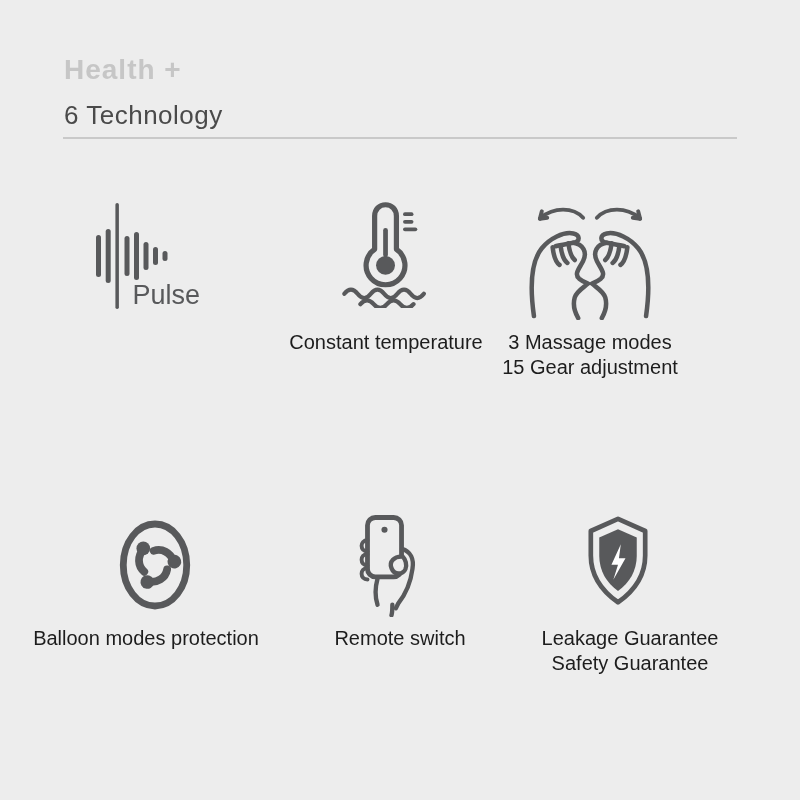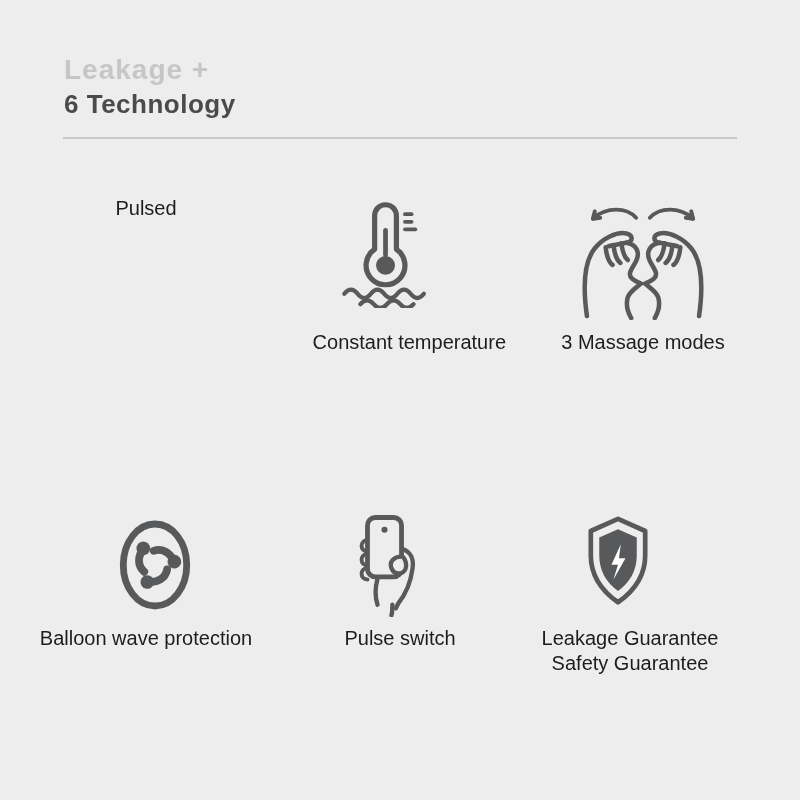--- a/index.html
+++ b/index.html
@@ -12,21 +12,21 @@
     --shield-bolt:#ffffff;
   }
   html,body{margin:0;padding:0;}
   body{
     width:800px;height:800px;position:relative;overflow:hidden;
     background:var(--background);
     font-family:"Liberation Sans", sans-serif;
   }
   .header{position:absolute;left:64px;top:54px;}
   .brand{font-size:28px;font-weight:bold;color:var(--brand);letter-spacing:1px;line-height:32px;}
-  .title{font-size:26px;font-weight:bold;color:var(--heading);letter-spacing:0.5px;line-height:30px;margin-top:3px;}
+  .title{font-size:26px;font-weight:normal;color:var(--heading);letter-spacing:0.5px;line-height:30px;margin-top:14px;}
   .divider{position:absolute;left:63px;top:137px;width:674px;height:0;border-top:2px solid var(--divider);}
 
   .feature{position:absolute;text-align:center;}
   .iconbox{display:flex;align-items:flex-start;justify-content:center;}
   .row1 .iconbox{height:134px;}
   .row2 .iconbox{height:120px;}
   .label-line{font-size:20px;line-height:25px;color:var(--text);white-space:nowrap;}
 
   
   .sk{stroke:var(--icon);fill:none;stroke-linecap:round;stroke-linejoin:round;}
@@ -37,37 +37,51 @@
 
   .pulse-wrap{position:relative;width:73px;height:110px;margin-top:6px;transform:translateX(-14px);}
   .pulse-word{position:absolute;left:37px;top:78px;font-size:27px;color:var(--icon);white-space:nowrap;}
   .thermo-svg{margin-top:4px;}
   .hands-svg{margin-top:6px;}
   .balloon-svg{margin-top:10px;transform:translateX(9px);}
   .remote-svg{margin-top:8px;transform:translateX(-12px);}
   .shield-svg{margin-top:10px;transform:translateX(-12px);}
 
   .f-r1c1{left:26px;top:196px;width:240px;}
-  .f-r1c2{left:266px;top:196px;width:240px;text-align:right;}
-  .f-r1c3{left:523px;top:196px;width:240px;text-align:center;}
+  .f-r1c2{left:266px;top:196px;width:240px;}
+  .f-r1c3{left:470px;top:196px;width:240px;text-align:center;}
   .f-r2c1{left:26px;top:506px;width:240px;}
   .f-r2c2{left:280px;top:506px;width:240px;}
   .f-r2c3{left:504px;top:506px;width:252px;}
 </style>
 </head>
 <body>
 
 <div class="header">
-  <div class="brand">Leakage +</div>
+  <div class="brand">Health +</div>
   <div class="title">6 Technology</div>
 </div>
 <div class="divider"></div>
 
 <div class="feature row1 f-r1c1">
-  <div class="label-line">Pulsed</div>
+  <div class="iconbox">
+    <div class="pulse-wrap">
+      <svg width="73" height="110" viewBox="0 0 73 110">
+        <rect class="fl" x="0" y="33" width="5" height="42" rx="2.5"></rect>
+        <rect class="fl" x="9.7" y="27" width="5" height="54" rx="2.5"></rect>
+        <rect class="fl" x="19.4" y="1" width="3.5" height="106" rx="1.7"></rect>
+        <rect class="fl" x="28.5" y="34" width="5" height="40" rx="2.5"></rect>
+        <rect class="fl" x="38" y="30" width="5" height="48" rx="2.5"></rect>
+        <rect class="fl" x="47.5" y="40" width="5" height="28" rx="2.5"></rect>
+        <rect class="fl" x="57" y="45" width="5" height="18" rx="2.5"></rect>
+        <rect class="fl" x="66.5" y="49" width="5" height="10" rx="2.5"></rect>
+      </svg>
+      <span class="pulse-word">Pulse</span>
+    </div>
+  </div>
 </div>
 
 <div class="feature row1 f-r1c2">
   <div class="iconbox">
     <svg class="thermo-svg" width="114" height="108" viewBox="0 0 120 114">
       <path class="sk" stroke-width="5.5" d="M48 52 L48 17 C48 10 53 5 59.5 5 C66 5 71 10 71 17 L71 52 A20.5 20.5 0 1 1 48 52 Z"></path>
       <path class="sk" stroke-width="5" d="M59.5 32 L59.5 58"></path>
       <circle class="fl" cx="59.5" cy="69" r="10"></circle>
       <path class="sk" stroke-width="4" d="M80 15 h7"></path>
       <path class="sk" stroke-width="4" d="M80 23 h7"></path>
@@ -98,58 +112,59 @@
         <path class="sk" stroke-width="4" d="M14 17 L16 9.5"></path>
         <path class="sk" stroke-width="4.6" d="M8 116 C4 88 4 62 16 47 C24 37 38 30 48 32 C55 33.5 55.5 40 48 41.5 C42 42.7 35 43.5 30 45"></path>
         <path class="sk" stroke-width="4.6" d="M27 46 C28 55 30 61 34 64"></path>
         <path class="sk" stroke-width="4.6" d="M35 44 C36 53 38 59 42 62"></path>
         <path class="sk" stroke-width="4.6" d="M43 42 C44 50 46 56 49.5 59"></path>
         <path class="sk" stroke-width="4.6" d="M48 41.5 C58 43 62.5 51 58 60 C54 68 48.5 73 54 78 C57 80.5 60.5 82 63 83 C57 88 51.5 91 49.5 97 C47.5 104 49.5 112 53 118"></path>
       </g>
     </svg>
   </div>
   <div class="label-line">3 Massage modes</div>
+  <div class="label-line">15 Gear adjustment</div>
 </div>
 
 <div class="feature row2 f-r2c1">
   <div class="iconbox">
     <svg class="balloon-svg" width="82" height="98" viewBox="0 0 84 100">
       <ellipse class="skf" stroke-width="7" cx="42" cy="50" rx="32.5" ry="42"></ellipse>
       <g>
         <circle class="fl" cx="30" cy="33" r="7"></circle>
         <path class="sk" stroke-width="8" d="M30 34 C24 41 24 51 31 57"></path>
       </g>
       <g transform="rotate(120 42 49)">
         <circle class="fl" cx="30" cy="33" r="7"></circle>
         <path class="sk" stroke-width="8" d="M30 34 C24 41 24 51 31 57"></path>
       </g>
       <g transform="rotate(240 42 49)">
         <circle class="fl" cx="30" cy="33" r="7"></circle>
         <path class="sk" stroke-width="8" d="M30 34 C24 41 24 51 31 57"></path>
       </g>
     </svg>
   </div>
-  <div class="label-line">Balloon wave protection</div>
+  <div class="label-line">Balloon modes protection</div>
 </div>
 
 <div class="feature row2 f-r2c2">
   <div class="iconbox">
     <svg class="remote-svg" width="70" height="103" viewBox="0 0 80 118">
       <rect class="sk" stroke-width="5.5" x="16.5" y="4" width="39" height="68" rx="9"></rect>
       <circle class="fl" cx="36" cy="18" r="3.5"></circle>
       <path class="sk" stroke-width="4.5" d="M16.5 30 c-9 0 -9 13 0 13"></path>
       <path class="sk" stroke-width="4.5" d="M16.5 46 c-9 0 -9 13 0 13"></path>
       <path class="sk" stroke-width="4.5" d="M16.5 62 c-9 0 -9 13 0 13"></path>
       <path class="sk" stroke-width="5" d="M56 40 C66 43 70 52 68 63 C66 78 60 92 52 102 L49 108"></path>
       <path class="sk" stroke-width="5" d="M28 74 C25 85 25 95 28 104"></path>
       <path class="sk" stroke-width="5" d="M45 104 C45 109 45 113 44 116"></path>
       <path class="occ" stroke-width="5" d="M57 49 C47 48 41 55 44 62 C47 70 57 70 60 63 C62 58 60 52 57 49 Z"></path>
     </svg>
   </div>
-  <div class="label-line">Pulse switch</div>
+  <div class="label-line">Remote switch</div>
 </div>
 
 <div class="feature row2 f-r2c3">
   <div class="iconbox">
     <svg class="shield-svg" width="62" height="90" viewBox="0 0 66 96">
       <path class="sk" stroke-width="5" d="M33 3 L62 16 L62 42 C62 64 50 80 33 92 C16 80 4 64 4 42 L4 16 Z"></path>
       <path class="fl" d="M33 14 L53 23 L53 42 C53 59 45 71 33 80 C21 71 13 59 13 42 L13 23 Z"></path>
       <path class="bolt" d="M36 30 L26 52 L33 52 L28 68 L41 45 L34 45 Z"></path>
     </svg>
   </div>

